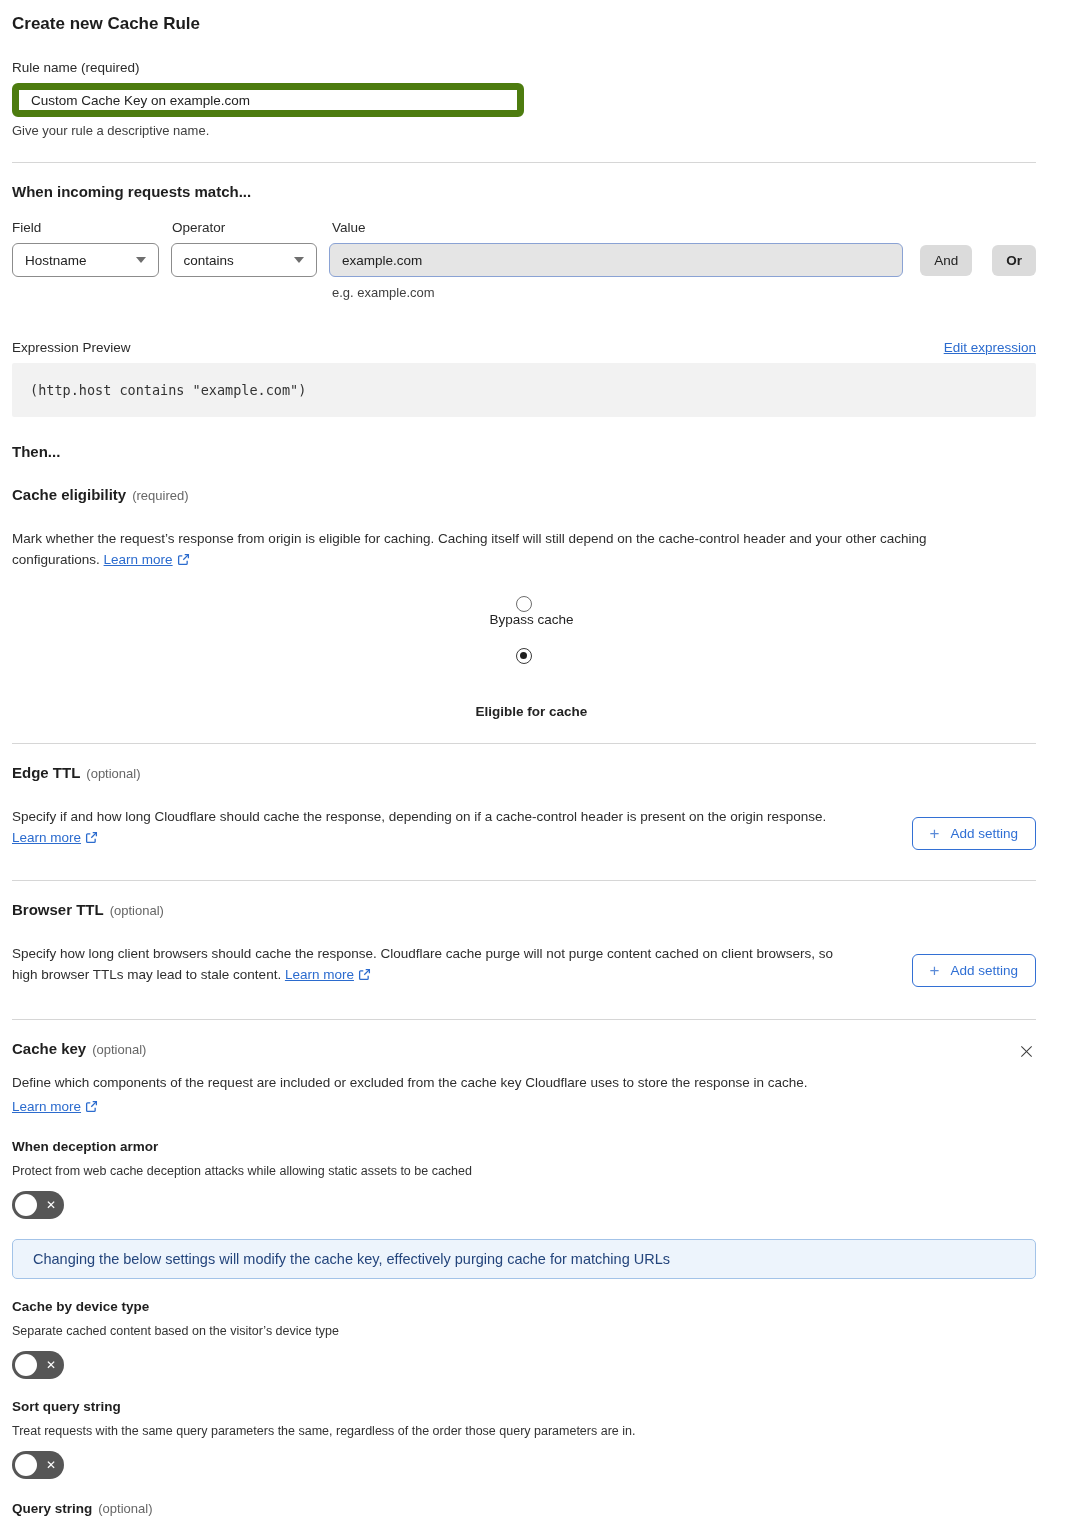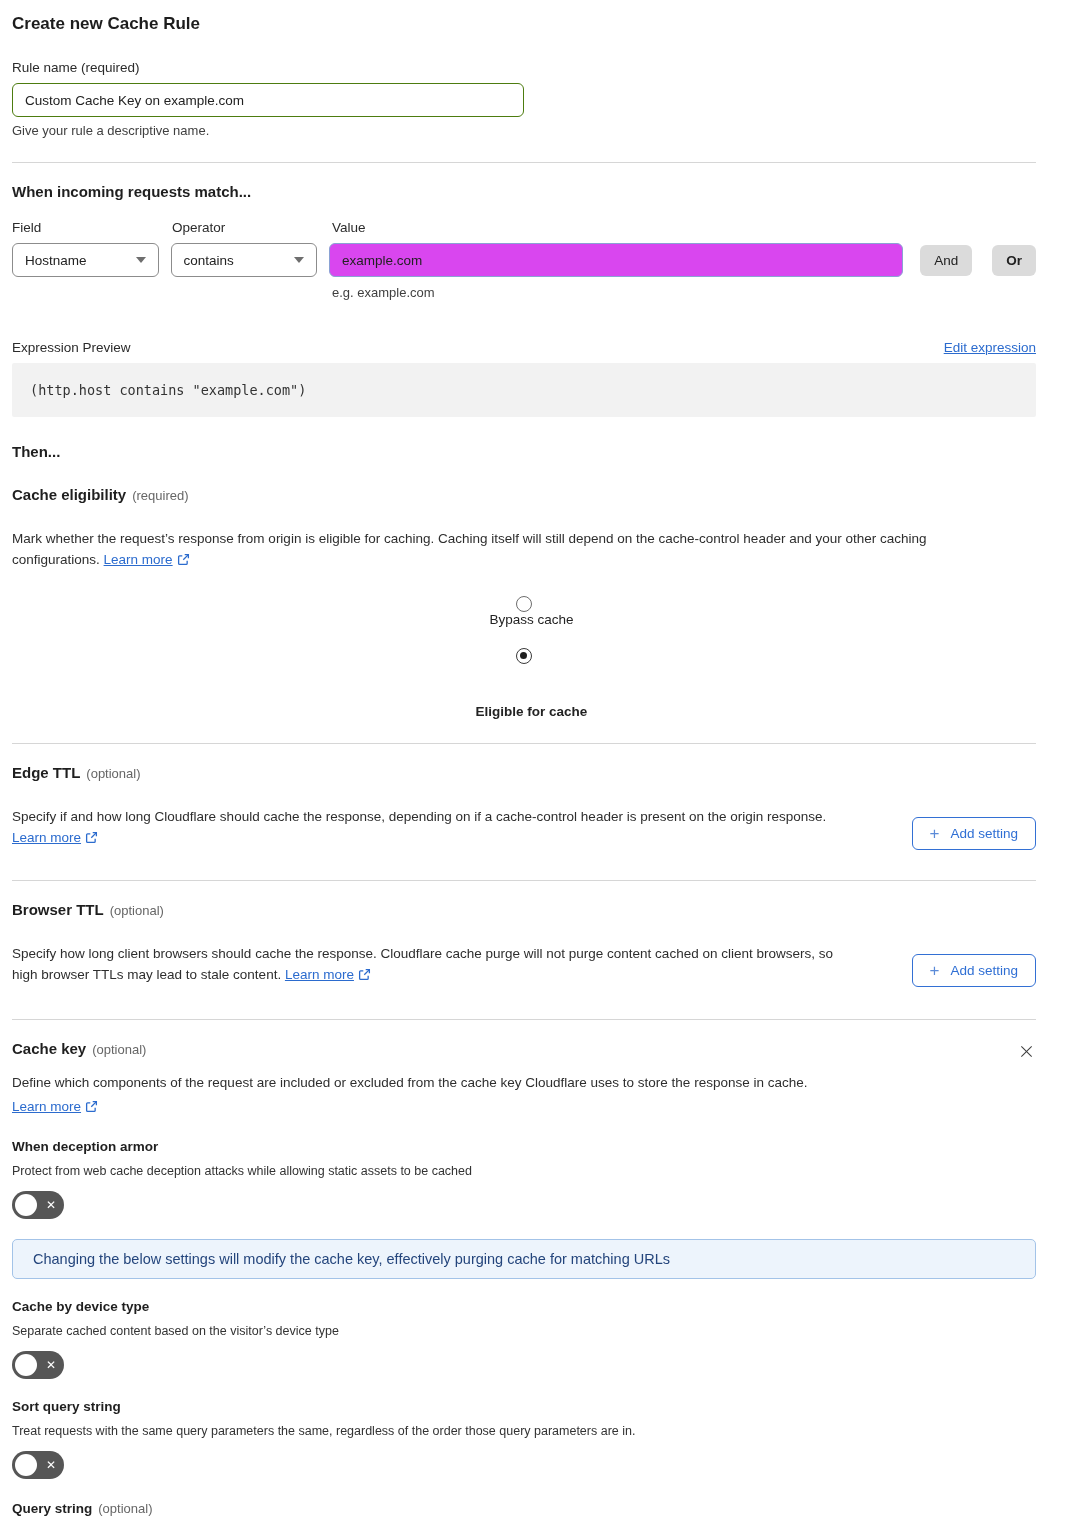--- a/index.html
+++ b/index.html
@@ -10,21 +10,21 @@
     color: #232323;
     -webkit-font-smoothing: antialiased;
   }
   .page { padding: 14px 34px 14px 12px; }
 
   .page-title { font-size: 17px; font-weight: 700; color: #1d1d1d; }
 
   .field-label { font-size: 13.5px; color: #2b2b2b; margin-top: 26px; }
   .text-input {
     margin-top: 8px; width: 512px; height: 34px;
-    border: 1px solid #4d7c0f; border-radius: 6px;
+    border: 7px solid #4d7c0f; border-radius: 6px;
     padding: 0 12px; font-size: 13.5px; color: #222;
     font-family: "Liberation Sans", sans-serif; background:#fff; outline:none;
   }
   .help-text { margin-top: 6px; font-size: 13px; color: #3f3f3f; }
 
   hr.divider { border: none; border-top: 1px solid #d6d6d6; margin-top: 24px; }
 
   .section-heading { font-size: 15px; font-weight: 700; color:#1f1f1f; }
   .mt20 { margin-top: 20px; }
   .mt26 { margin-top: 26px; }
@@ -38,21 +38,21 @@
     background:#fff; display:flex; align-items:center; justify-content:space-between;
     padding: 0 12px; font-size: 13.5px; color:#222; cursor:pointer; margin-right:12px;
   }
   .caret {
     width:0; height:0;
     border-left:5px solid transparent; border-right:5px solid transparent;
     border-top:6px solid #6e6e6e;
   }
   .value-input {
     width: 581px; height: 34px; border:1px solid #8aa2d4; border-radius:6px;
-    background:#d946ef; padding:0 12px; font-size:13.5px; color:#222;
+    background:#e5e5e5; padding:0 12px; font-size:13.5px; color:#222;
     font-family:"Liberation Sans", sans-serif; outline:none;
   }
   .conn-btn {
     height: 31px; border:none; border-radius:6px; background:#dbdbdb;
     color:#222; font-size:13.5px; padding:0 14px; cursor:pointer;
     font-family:"Liberation Sans", sans-serif;
   }
   .and-btn { margin-left: 17px; }
   .or-btn { margin-left: 20px; font-weight: bold; }
   .value-help { margin-top: 8px; margin-left: 320px; font-size:13px; color:#3f3f3f; }

